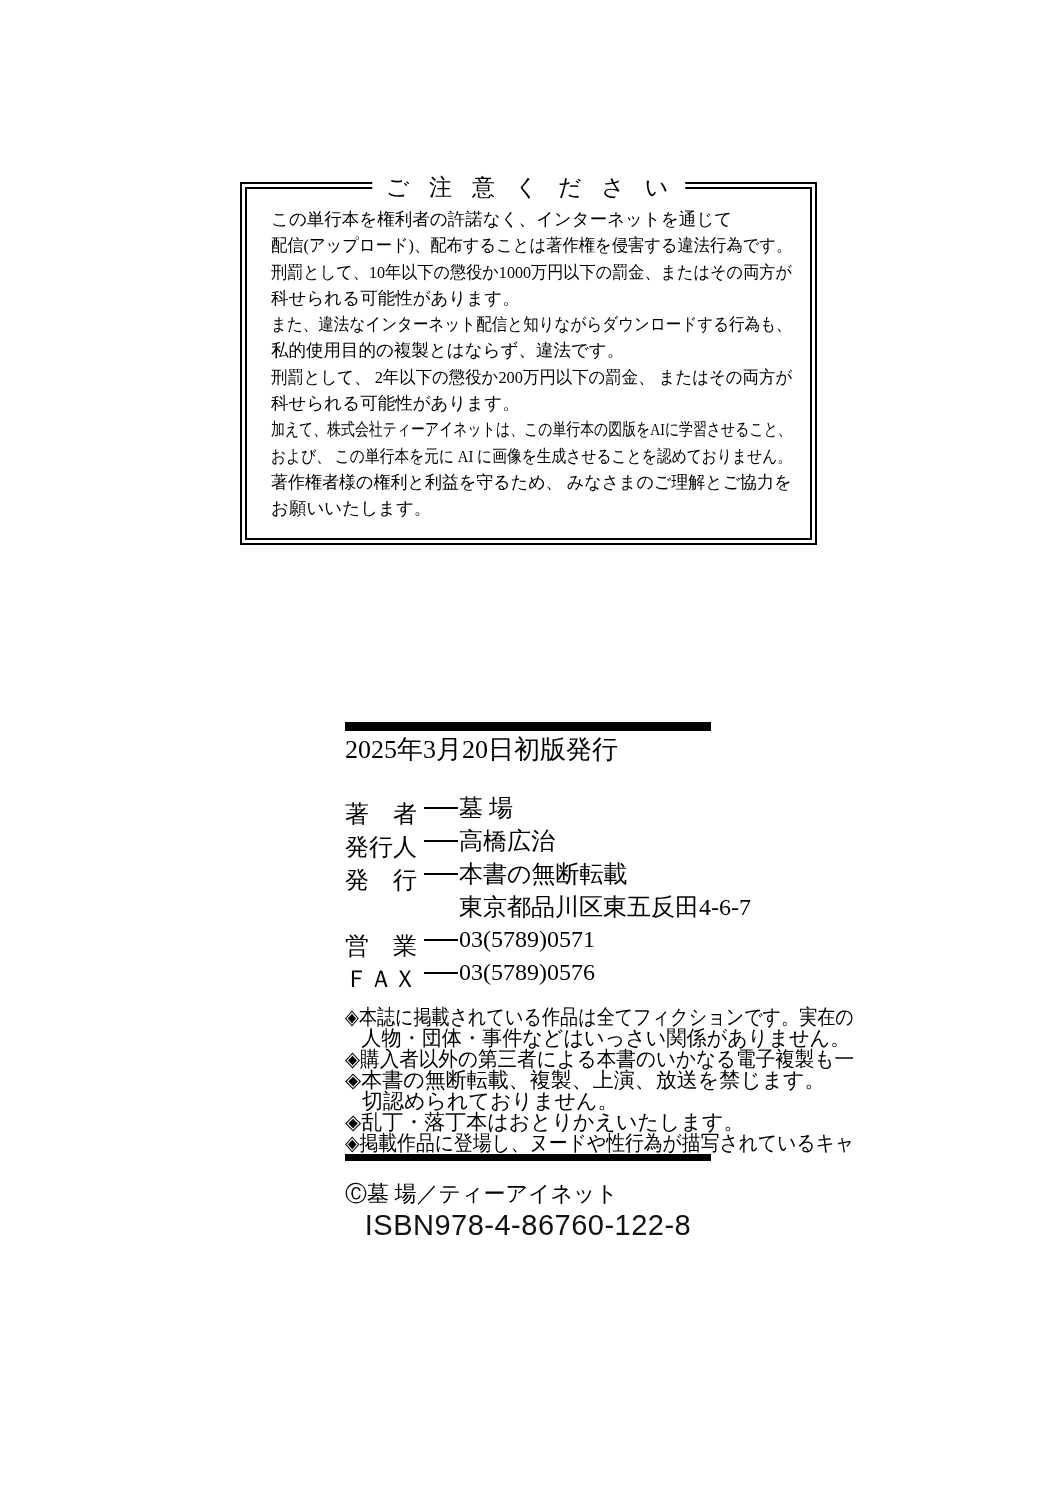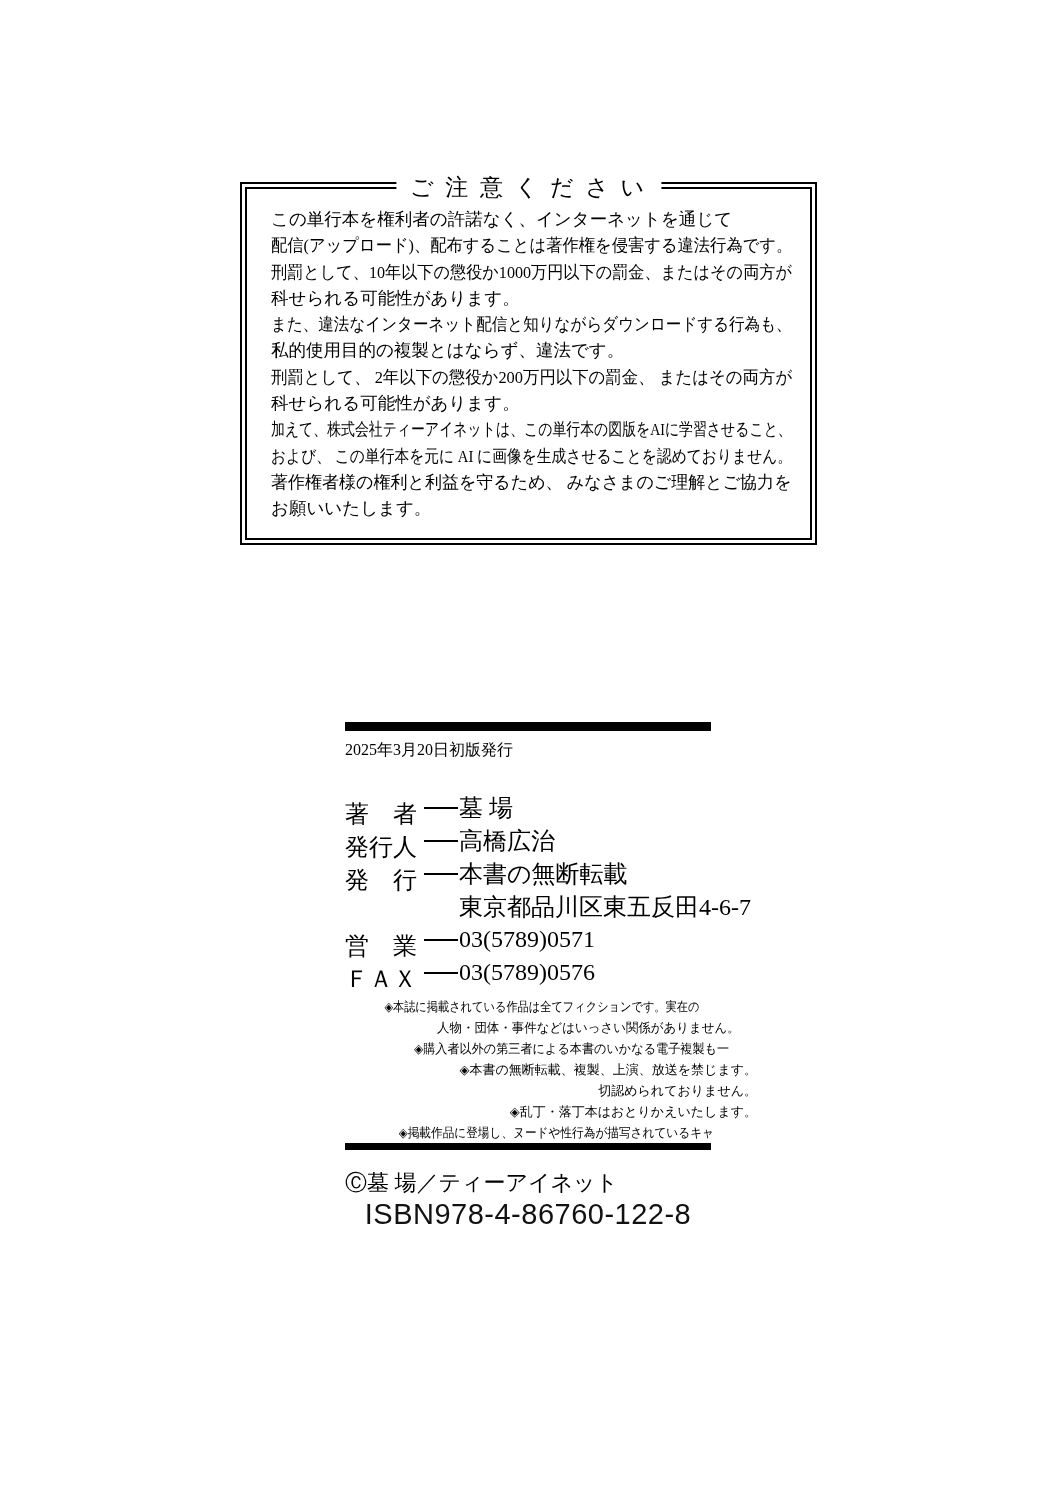--- a/index.html
+++ b/index.html
@@ -11,37 +11,38 @@
   .fit{white-space:nowrap;display:block;}
   
   .notice-box{
     position:absolute;left:240px;top:182px;width:577px;height:363px;
     border:7px double #000;box-sizing:border-box;
   }
   .notice-legend{
     position:absolute;top:-17px;left:50%;transform:translateX(-50%);
     background:#fff;padding:0 14px;font-size:23px;letter-spacing:3px;
     white-space:nowrap;
+    font-family:Liberation Mono, monospace;
   }
   .notice-body{padding:17px 18px 0 24px;font-size:17.5px;line-height:26.3px;font-family:Liberation Serif, serif;}
   
   .colophon{position:absolute;left:345px;top:714px;width:412px;}
   .book-title{
     margin:0;font-size:52px;font-weight:700;line-height:76px;
     letter-spacing:-1px;width:368px;
   }
   .title-rule{margin-top:8px;width:366px;height:9px;background:#000;}
-  .edition{margin-top:4px;font-size:16px;line-height:30px;}
+  .edition{margin-top:4px;font-size:26px;line-height:30px;}
   .pub{margin-top:26px;}
   .pub-row{display:flex;align-items:center;height:33px;font-size:24px;}
   .pub-label{width:78px;white-space:pre;flex:0 0 auto;margin-top:13px;}
   .pub-dash{width:34px;height:2px;background:#000;margin:0 1px;flex:0 0 auto;}
   .pub-value{white-space:pre;}
   .pub-row.indent{padding-left:114px;}
-  .notes{margin-top:7px;font-size:13px;line-height:21px;text-align:right;}
+  .notes{margin-top:18px;font-size:21px;line-height:21px;}
   .note-cont{padding-left:17px;}
   .bottom-rule{width:366px;height:7px;background:#000;}
   .copyright{margin-top:20px;font-size:22px;line-height:26px;}
   .isbn{
     margin-top:3px;width:366px;text-align:center;
     font-family:"Liberation Sans","DejaVu Sans",sans-serif;
     font-size:29px;line-height:30px;letter-spacing:0.5px;color:#111;
   }
 </style>
 </head>

